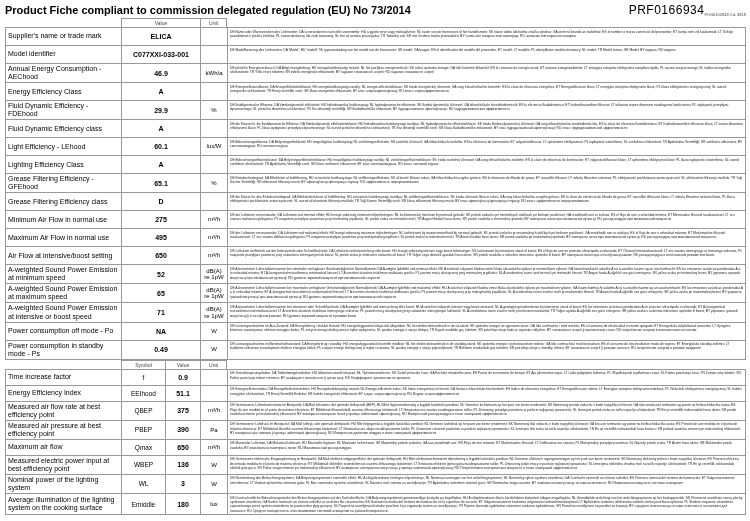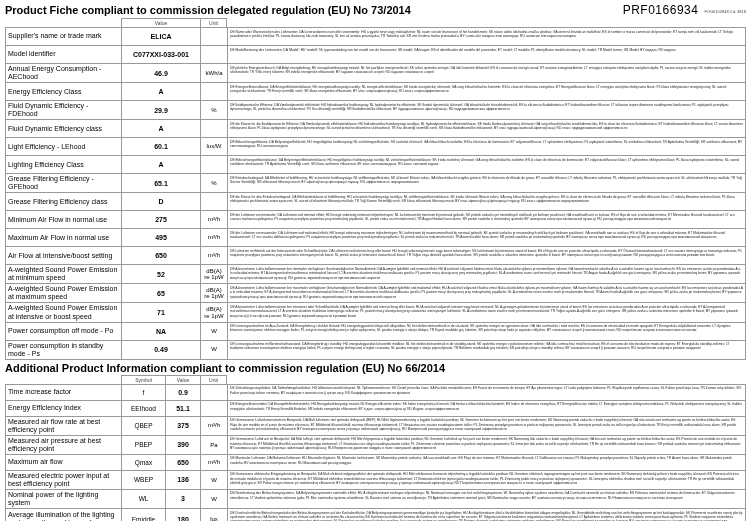--- a/index.html
+++ b/index.html
@@ -1,19 +1,19 @@
 <!DOCTYPE html>
 <html><head>
 <meta charset="utf-8">
 <style>
   html,body{margin:0;padding:0;background:#fff;}
   body{width:750px;height:521px;overflow:hidden;font-family:"Liberation Sans",sans-serif;color:#000;}
   .page{position:relative;padding:3px 4px 0 5px;box-sizing:border-box;width:750px;}
   .doc-title{font-size:11px;font-weight:bold;margin:1px 0 2px 0;letter-spacing:0;}
-  .codes{position:absolute;top:3px;right:4px;display:flex;align-items:center;gap:6px;}
+  .codes{position:absolute;top:3px;right:4px;display:flex;align-items:flex-end;gap:0;}
   .doc-number{font-size:12px;font-weight:500;letter-spacing:.5px;}
   .print-code{font-size:4px;color:#444;margin-top:3px;white-space:nowrap;}
   
   .hdr{display:grid;}
   .hdr-1{grid-template-columns:116px 79px 27px 1fr;}
   .hdr-2{grid-template-columns:116px 44px 35px 27px 1fr;}
   .hcell{border:1px solid #999;border-bottom:none;height:9px;display:flex;align-items:center;justify-content:center;
          font-size:5px;color:#444;box-sizing:border-box;border-right:none;}
   .hcell.last{border-right:1px solid #999;}
   .hspacer{}
@@ -174,21 +174,20 @@
 
         <div class="row row-1">
           <div class="c lab">Power consumption in standby mode - Ps</div>
           <div class="c val">0.49</div>
           <div class="c unit">W</div>
           <div class="c desc">DE Leistungsaufnahme im Bereitschaftszustand; DA Energiforbrug i standby; HU energiafogyasztás készenléti módban; NL het elektriciteitsverbruik in de standby-stand; SK spotreba energie v pohotovostnom režime; GA ídiú cumhachta i mód fuireachais; ES el consumo de electricidad en modo de espera; ET Energiakulu standby-režiimis; LT budėjimo veiksenos suvartojamos elektros energijos kiekis; PL zużycie energii elektrycznej w trybie czuwania; SL poraba energije v stanju pripravljenosti; TR Bekleme modundaki güç tüketimi; SR potrošnja struje u standby režimu; BY спажыванне энергіі ў рэжыме чакання; RU потребление энергии в режиме ожидания</div>
         </div>
       </div>
   </div>
 
-  <h2 class="section-title">Additional Product Information compliant to commission regulation (EU) No 66/2014</h2>
 
   <div>
     <div class="hdr hdr-2">
       <div class="hspacer"></div>
       <div class="hcell">Symbol</div>
       <div class="hcell">Value</div>
       <div class="hcell last">Unit</div>
       <div class="hspacer"></div>
     </div>
     <div class="rows">

